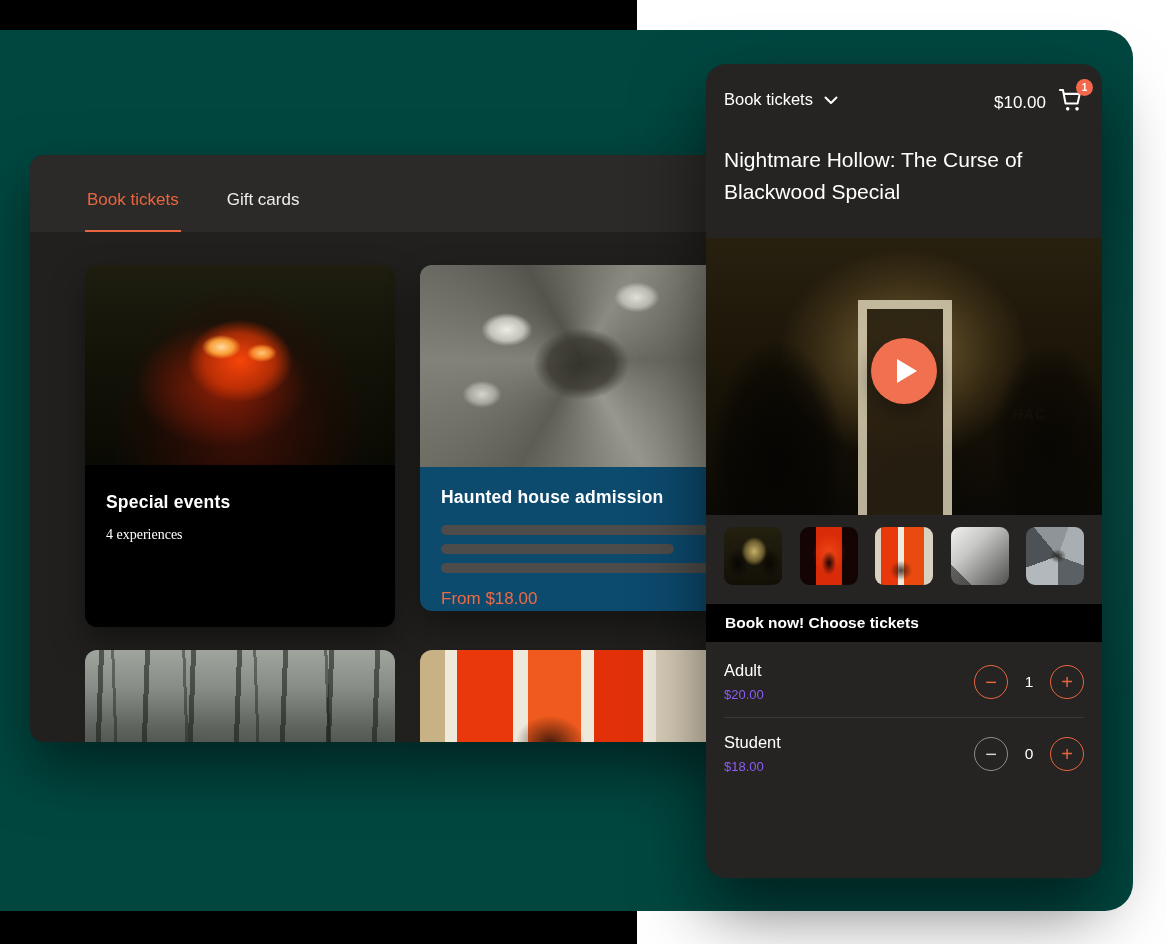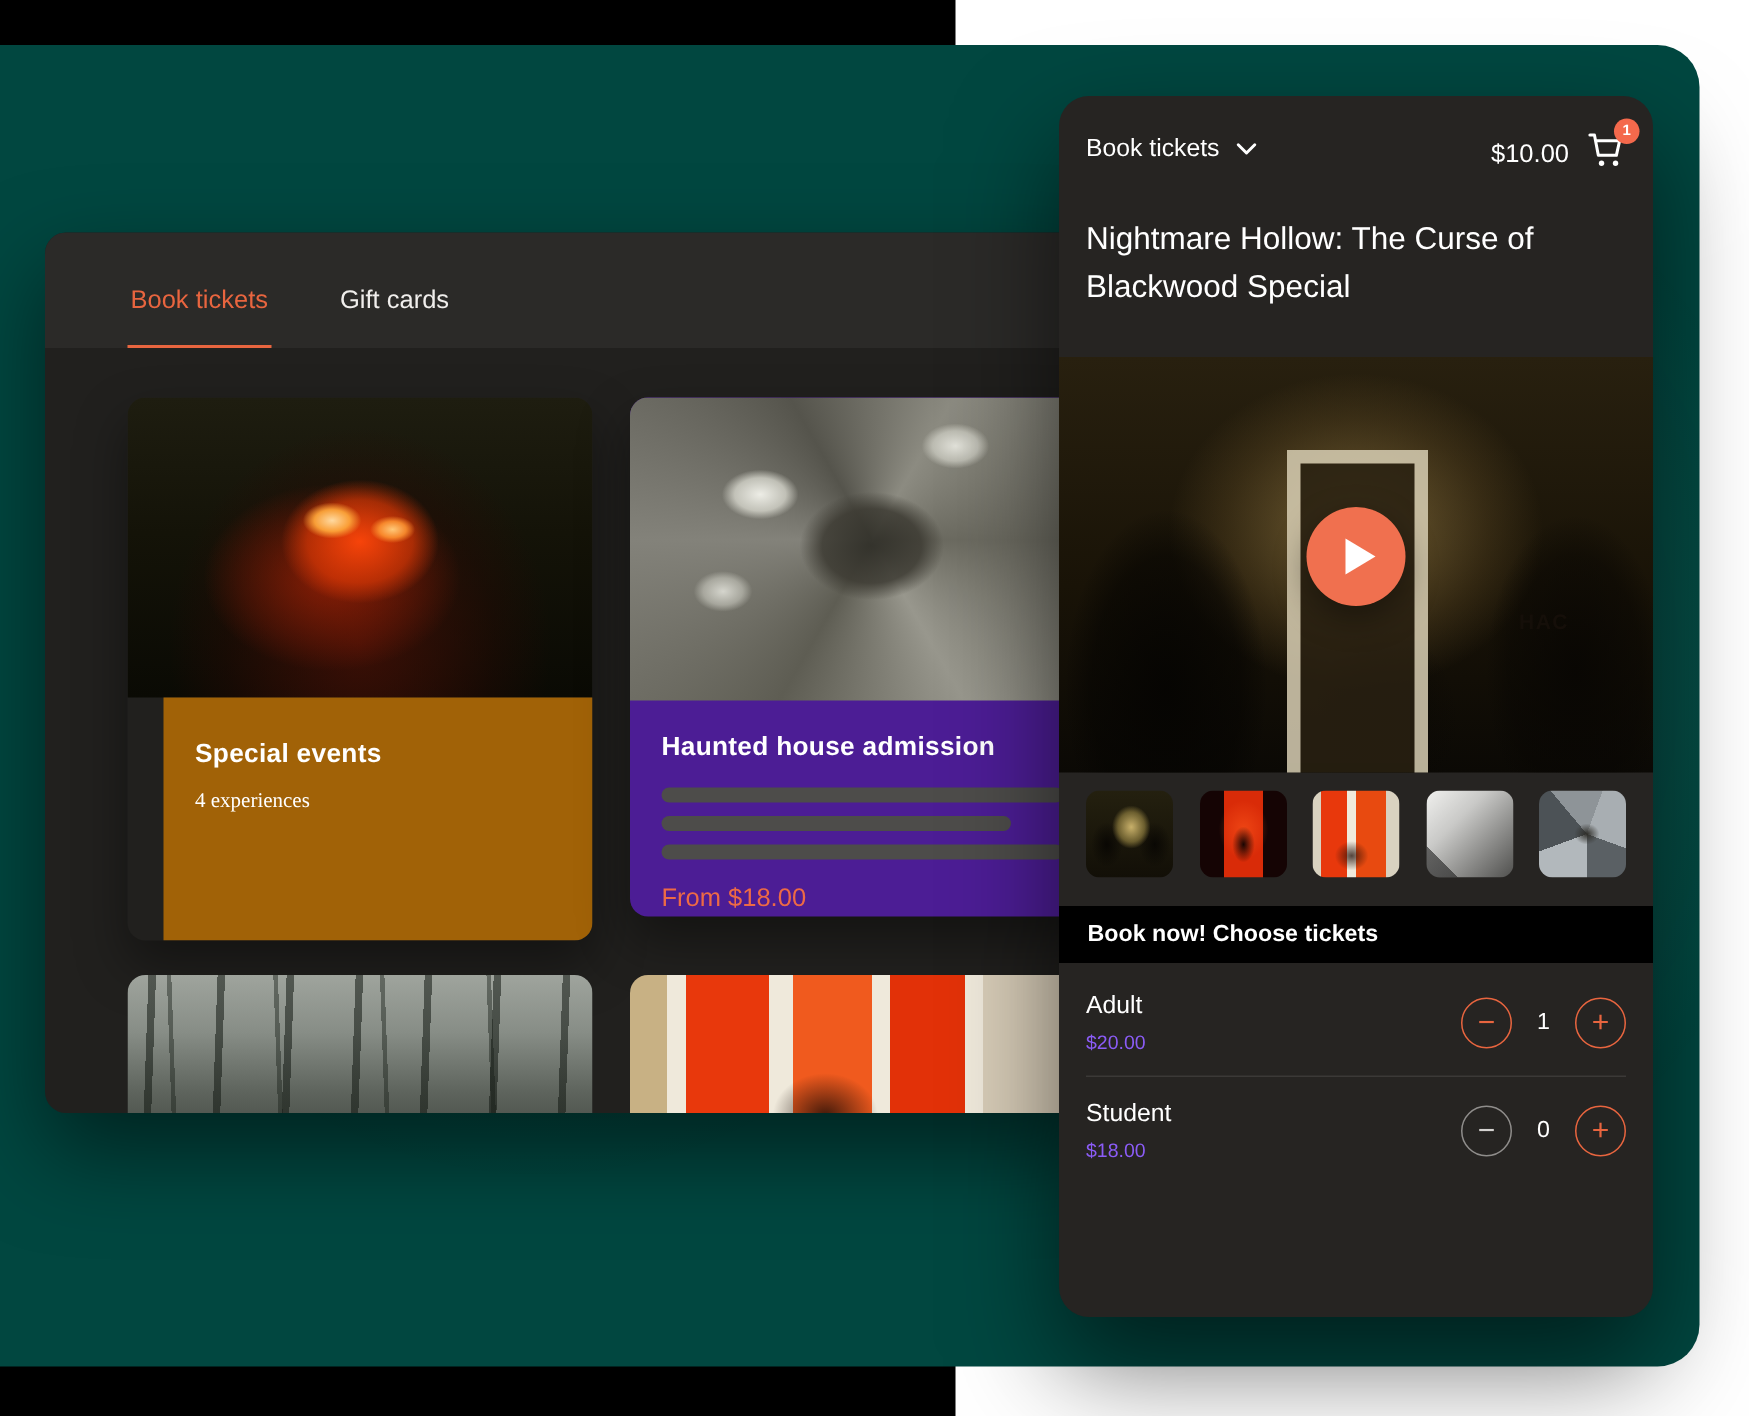--- a/index.html
+++ b/index.html
@@ -25,25 +25,25 @@
   .card { position:absolute; border-radius:12px; overflow:hidden; box-shadow:0 16px 34px rgba(0,0,0,.4); }
   .card-special { left:55px; top:110px; width:310px; height:362px; }
   .card-special .cimg { height:200px;
     background:
       radial-gradient(26px 16px at 44% 41%, #FFD9A0, rgba(255,170,60,.9) 45%, transparent 75%),
       radial-gradient(20px 12px at 57% 44%, #FFC878, rgba(255,150,50,.85) 45%, transparent 75%),
       radial-gradient(70px 55px at 50% 48%, rgba(255,70,10,.95), rgba(215,55,5,.7) 50%, transparent 75%),
       radial-gradient(110px 80px at 44% 60%, rgba(200,40,5,.6), rgba(150,30,5,.28) 55%, transparent 78%),
       radial-gradient(150px 170px at 50% 82%, rgba(75,16,6,.75), rgba(40,10,4,.4) 60%, transparent 85%),
       linear-gradient(180deg,#1E1D10 0%, #141308 45%, #0A0A04 100%); }
-  .card-special .cbody { height:162px; background:#a16207; color:#fff; padding:27px 21px; box-sizing:border-box;margin-left:24px; }
+  .card-special .cbody { height:162px; background:#000000; color:#fff; padding:27px 21px; box-sizing:border-box; }
   .ctitle { font-size:17.5px; font-weight:700; letter-spacing:.2px; }
   .csub { font-size:14px; margin-top:14px;font-family:Liberation Serif, serif; }
 
-  .card-haunted { left:390px; top:110px; width:310px; height:346px; background:#4c1d95; }
+  .card-haunted { left:390px; top:110px; width:310px; height:346px; background:#0c4a6e; }
   .card-haunted .cimg { height:202px;
     background:
       radial-gradient(34px 22px at 28% 32%, #EDEDE6, rgba(220,220,210,.75) 50%, transparent 75%),
       radial-gradient(30px 20px at 70% 16%, #E2E2DA, rgba(210,210,200,.7) 50%, transparent 75%),
       radial-gradient(26px 18px at 20% 64%, #D5D5CD, rgba(200,200,190,.6) 50%, transparent 75%),
       radial-gradient(60px 45px at 52% 49%, #34332C, rgba(60,58,50,.85) 55%, transparent 80%),
       conic-gradient(from 30deg at 52% 47%, #8C8B81, #6B6A60 60deg, #98978D 120deg, #5E5D53 180deg, #83827A 240deg, #55544C 300deg, #8C8B81 360deg); }
   .card-haunted .cbody { padding:20px 21px; box-sizing:border-box; color:#fff; }
   .sk { height:10px; border-radius:5px; background:#4D4C4A; }
   .sk1 { margin-top:17px; width:100%; }

